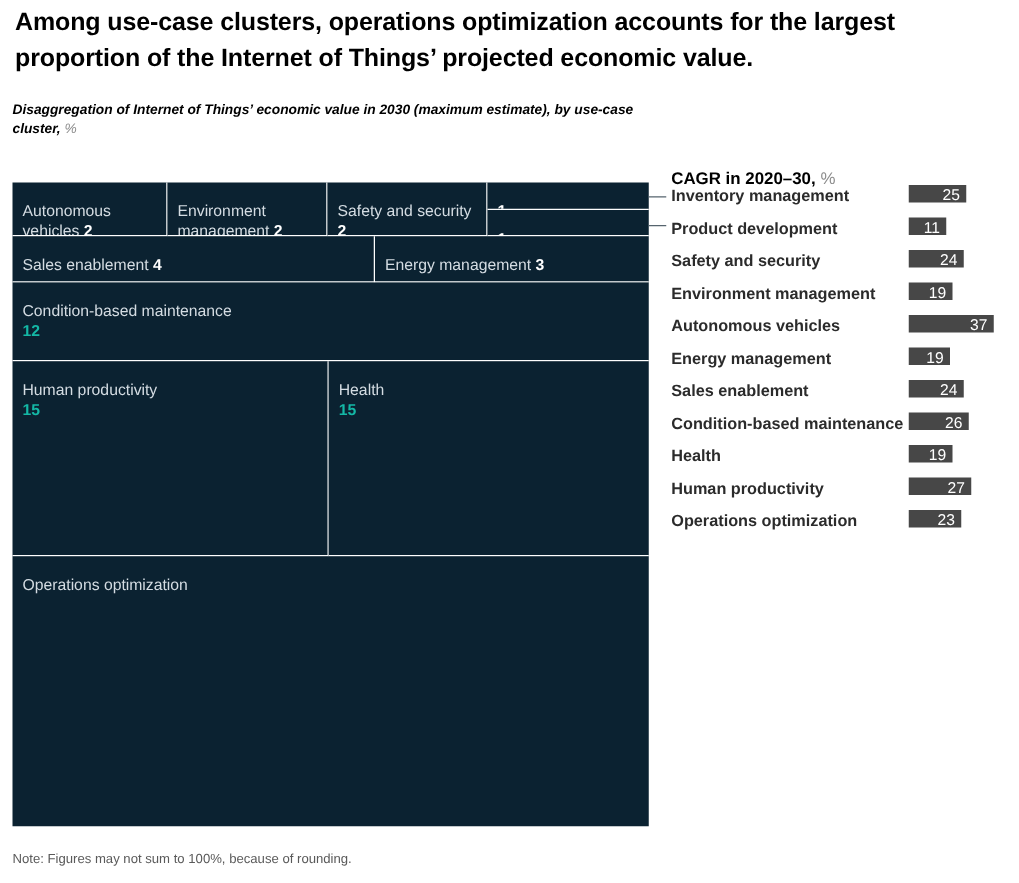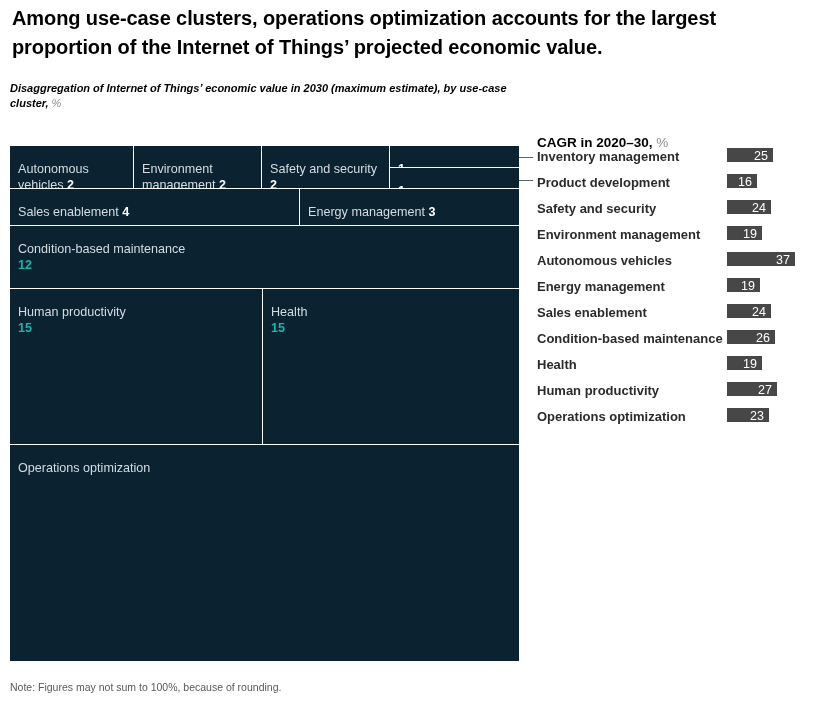--- a/index.html
+++ b/index.html
@@ -201,21 +201,21 @@
 <div id="cagr-list">
     <div class="cagr-row">
       <div class="cagr-name">Inventory management</div>
       <div class="cagr-bar" style="width: 46px;">
         <span class="cagr-val">25</span>
       </div>
     </div>
     <div class="cagr-row">
       <div class="cagr-name">Product development</div>
       <div class="cagr-bar" style="width: 30px;">
-        <span class="cagr-val">16</span>
+        <span class="cagr-val">11</span>
       </div>
     </div>
     <div class="cagr-row">
       <div class="cagr-name">Safety and security</div>
       <div class="cagr-bar" style="width: 44px;">
         <span class="cagr-val">24</span>
       </div>
     </div>
     <div class="cagr-row">
       <div class="cagr-name">Environment management</div>

